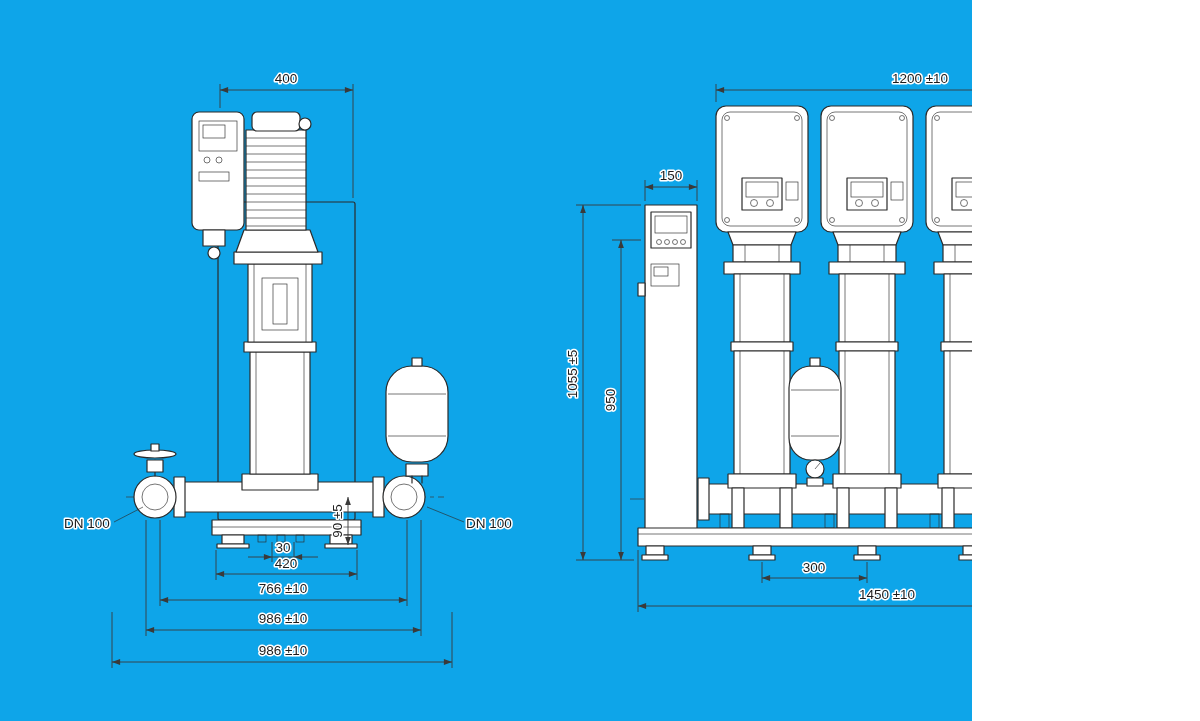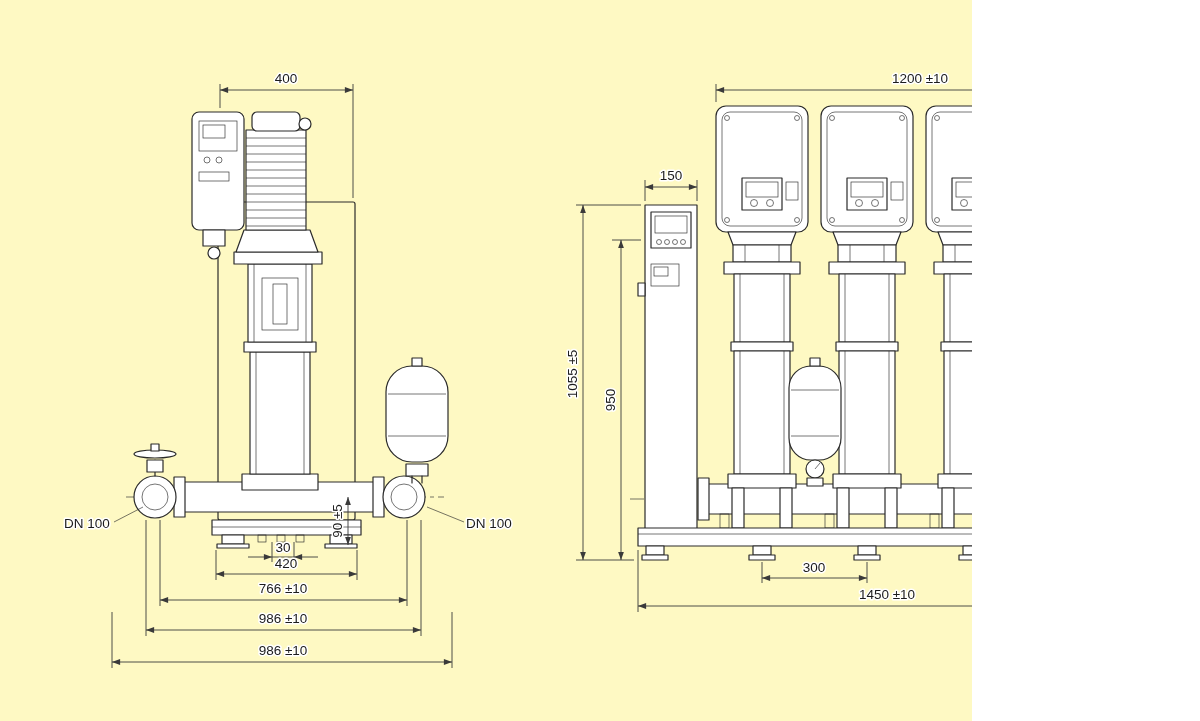--- a/index.html
+++ b/index.html
@@ -1,16 +1,16 @@
 <!DOCTYPE html>
 <html><head>
 <meta charset="utf-8">
 <style>
   html,body{margin:0;padding:0;background:#ffffff;}
-  .canvas{width:972px;height:721px;background:#fef9c3;position:relative;overflow:hidden;}
+  .canvas{width:972px;height:721px;background:#0ea5e9;position:relative;overflow:hidden;}
   svg{display:block;font-family:"Liberation Sans",sans-serif;}
   .ln{fill:none;stroke:#2b2b2b;stroke-width:1.2;stroke-linejoin:round;stroke-linecap:round;}
   .fw{fill:#ffffff;}
   .thin{fill:none;stroke:#2b2b2b;stroke-width:0.65;}
   .dim{fill:none;stroke:#3a3a3a;stroke-width:0.9;}
   .cl{fill:none;stroke:#3a3a3a;stroke-width:0.7;stroke-dasharray:14 4 4 4;}
   .dimtxt{font-size:13.5px;fill:#1c1c1c;paint-order:stroke;stroke:#ffffff;stroke-width:3px;stroke-linejoin:round;}
 </style>
 </head>
 <body>

